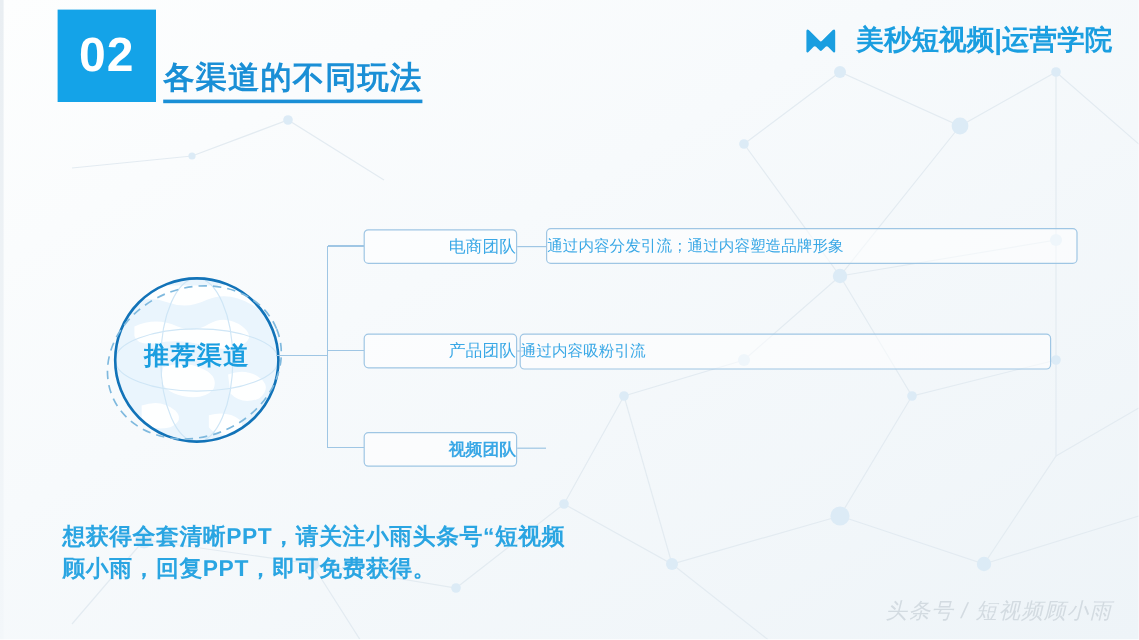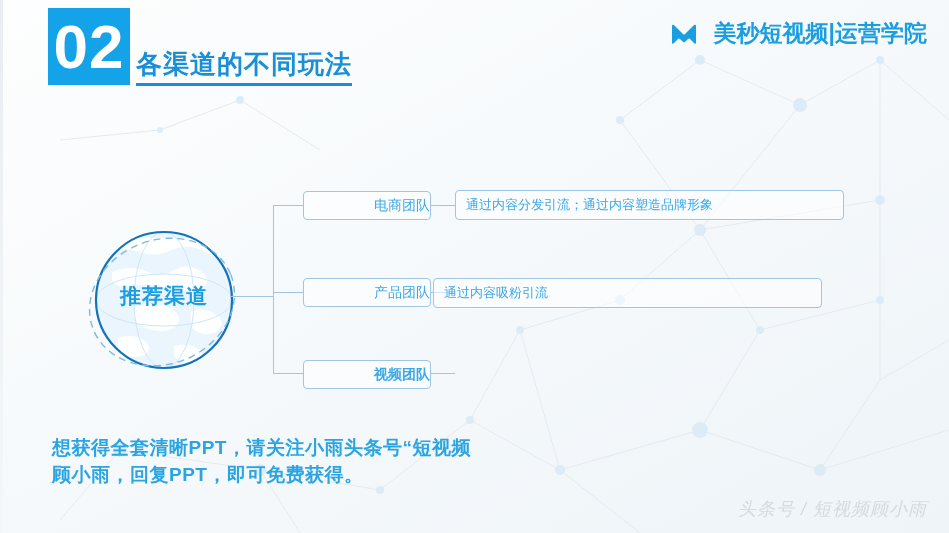--- a/index.html
+++ b/index.html
@@ -39,21 +39,21 @@
   
   .num-box {
     position: absolute;
     left: 48px; top: 8px;
     width: 82px; height: 77px;
     background: #14a3e8;
   }
   .num-box span {
     display: block;
     color: #ffffff;
-    font-size: 62px;
+    font-size: 40px;
     font-weight: bold;
     text-align: center;
     line-height: 77px;
     letter-spacing: 1px;
   }
   .slide-title {
     position: absolute;
     left: 136px; top: 48px;
     font-size: 26px;
     font-weight: bold;
@@ -116,23 +116,22 @@
     display: flex;
     align-items: center;
     color: #3aa8e6;
   }
   .node-team {
     width: 128px; height: 29px;
     justify-content: flex-end;
     font-size: 14px;
   }
   .node-desc {
-    width: 389px; height: 30px;
+    width: 443px; height: 30px;
     justify-content: flex-start;
-    padding-left: 10px;
     font-size: 13px;
   }
 
   .r1-team { left: 303px; top: 191px; }
   .r1-desc { left: 455px; top: 190px; }
   .r2-team { left: 303px; top: 278px; padding-left: 44px; }
   .r2-desc { left: 433px; top: 278px; }
   .r3-team { left: 303px; top: 360px; font-weight: bold; }
   .r3-desc { left: 455px; top: 359px; }
 

